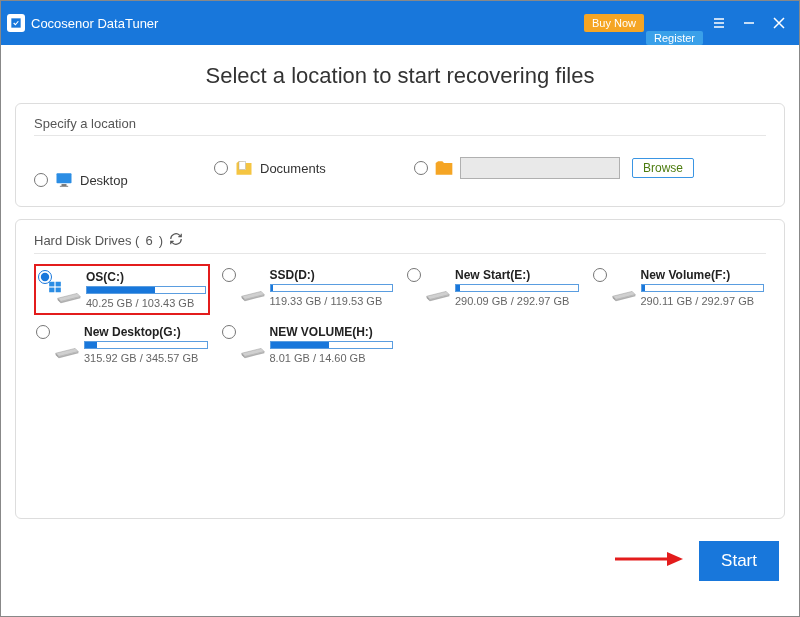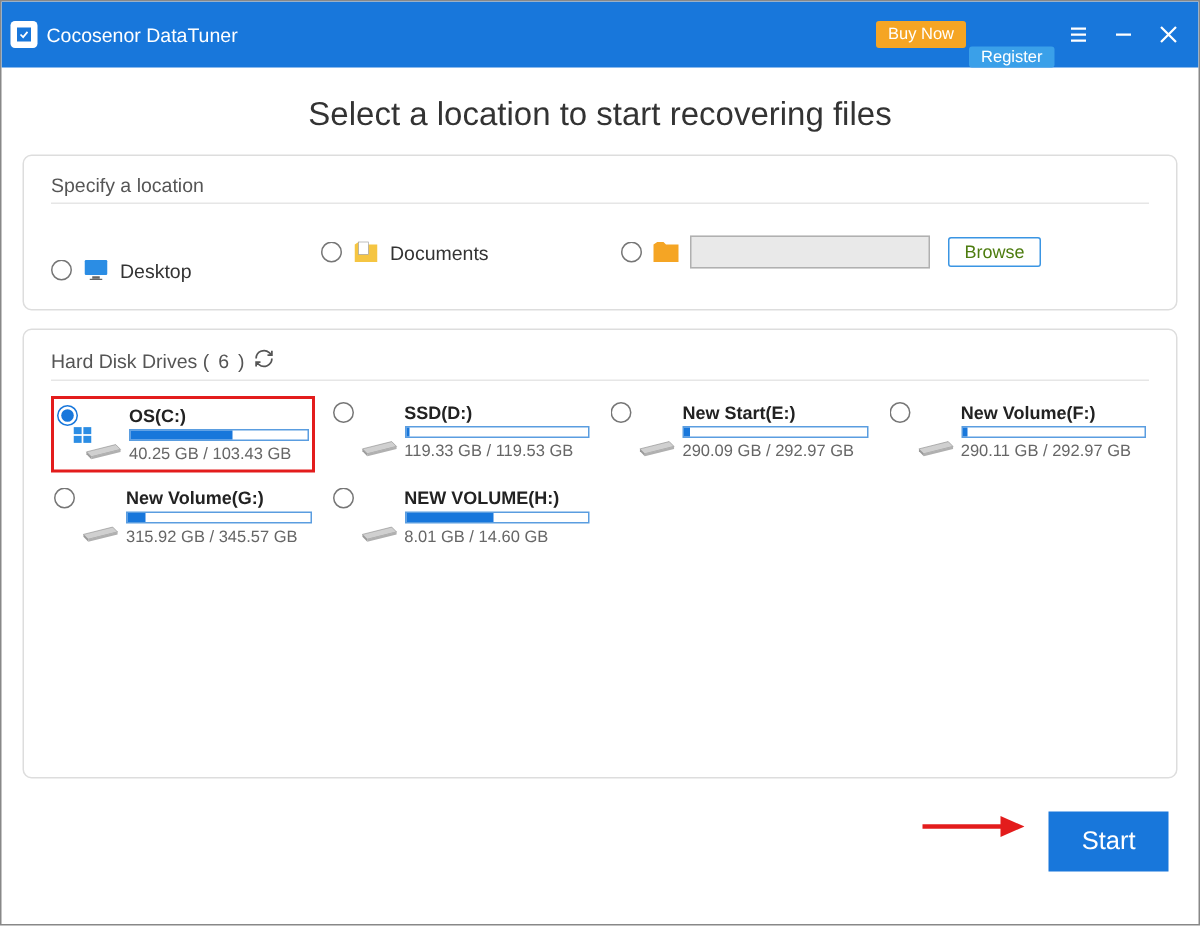--- a/index.html
+++ b/index.html
@@ -23,30 +23,30 @@
 .loc-item.desktop { width: 180px; margin-top: 24px; }
 .loc-item.documents { width: 200px; }
 .loc-item.custom { flex: 1; }
 input[type=radio] { width: 14px; height: 14px; accent-color: #1877db; cursor: pointer; }
 .loc-icon { width: 20px; height: 20px; display: flex; align-items: center; justify-content: center; }
 .path-input { width: 160px; height: 22px; border: 1px solid #b0b0b0; background: #e9e9e9; padding: 0 4px; font-size: 12px; }
 .btn-browse { border: 1px solid #3a95e3; color: #4d7c0f; background: #fff; padding: 2px 10px; font-size: 12px; border-radius: 2px; cursor: pointer; margin-left: 6px; }
 .drives-grid { display: grid; grid-template-columns: repeat(4, 1fr); gap: 6px 10px; }
 .drive { display: flex; align-items: flex-start; gap: 4px; padding: 4px 2px; }
 .drive.selected { border: 2px solid #e31c1c; }
-.drive-body { flex: 1; display: flex; align-items: flex-end; gap: 4px; }
+.drive-body { flex: 1; display: flex; align-items: center; gap: 4px; }
 .drive-icon { width: 26px; height: 22px; margin-top: 10px; position: relative; }
 .drive-icon svg { width: 100%; height: 100%; }
 .drive-info { flex: 1; }
 .drive-name { font-size: 12px; font-weight: 600; color: #222; }
 .drive-bar { height: 8px; border: 1px solid #5a9de0; background: #fff; margin: 2px 0 3px 0; position: relative; }
 .drive-bar-fill { height: 100%; background: #1877db; }
 .drive-size { font-size: 11px; color: #666; }
 .os-badge { position: absolute; left: -8px; top: -4px; width: 14px; height: 14px; }
-.footer-row { display: flex; justify-content: flex-end; padding-top: 10px; padding-right: 6px; }
+.footer-row { display: flex; align-items: center; justify-content: flex-end; padding-top: 10px; padding-right: 6px; }
 .arrow-annot { margin-right: 16px; }
 .btn-start { background: #1877db; color: #fff; border: none; font-size: 17px; padding: 10px 22px; cursor: pointer; }
 .panel.drives { min-height: 300px; }
 </style>
 </head>
 <body>
 
 <div class="titlebar">
   <span class="logo-icon">
     <svg viewBox="0 0 24 24">
@@ -203,21 +203,21 @@
         </label>
         <label class="drive">
           <input type="radio" name="drv" style="">
           <div class="drive-body">
             <span class="drive-icon"><svg viewBox="0 0 32 24">
                 <path d="M2 16 L26 10 L30 14 L6 20 Z" fill="#d0d0d0" stroke="#888" stroke-width="0.5"></path>
                 <path d="M2 16 L6 20 L6 22 L2 18 Z" fill="#999"></path>
                 <path d="M6 20 L30 14 L30 16 L6 22 Z" fill="#b0b0b0"></path>
               </svg></span>
             <div class="drive-info">
-              <div class="drive-name">New Volume(G:)</div>
+              <div class="drive-name">New Desktop(G:)</div>
               <div class="drive-bar">
                 <div class="drive-bar-fill" style="width:10%"></div>
               </div>
               <div class="drive-size">315.92 GB / 345.57 GB</div>
             </div>
           </div>
         </label>
         <label class="drive">
           <input type="radio" name="drv" style="">
           <div class="drive-body">

